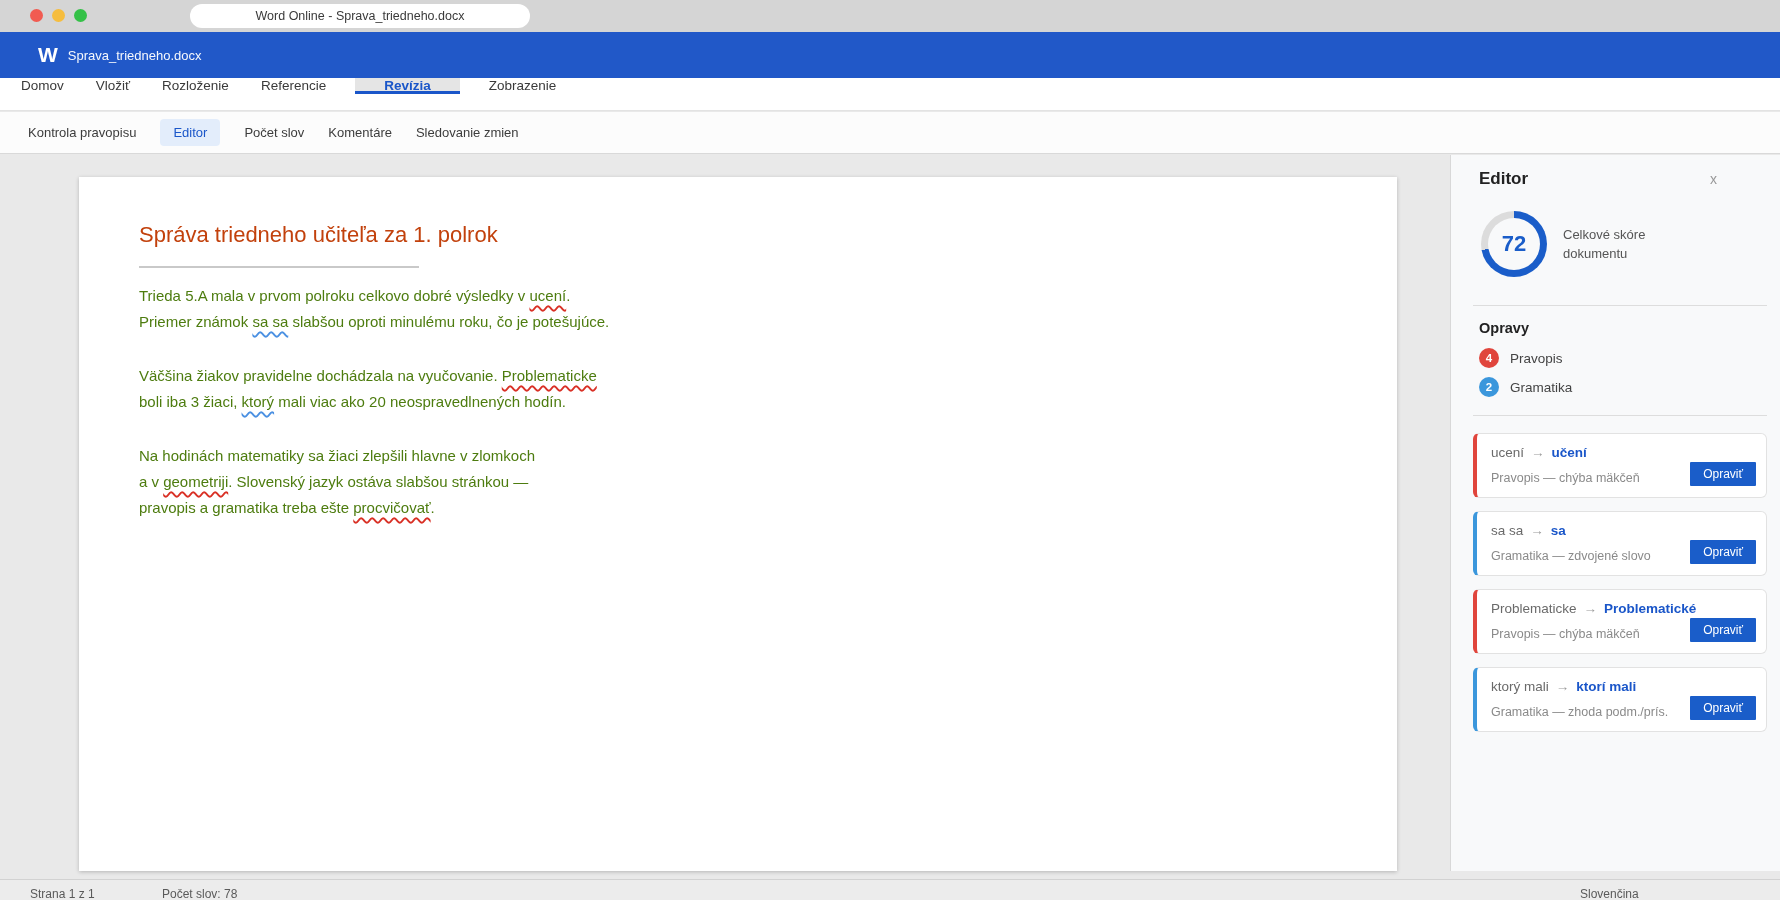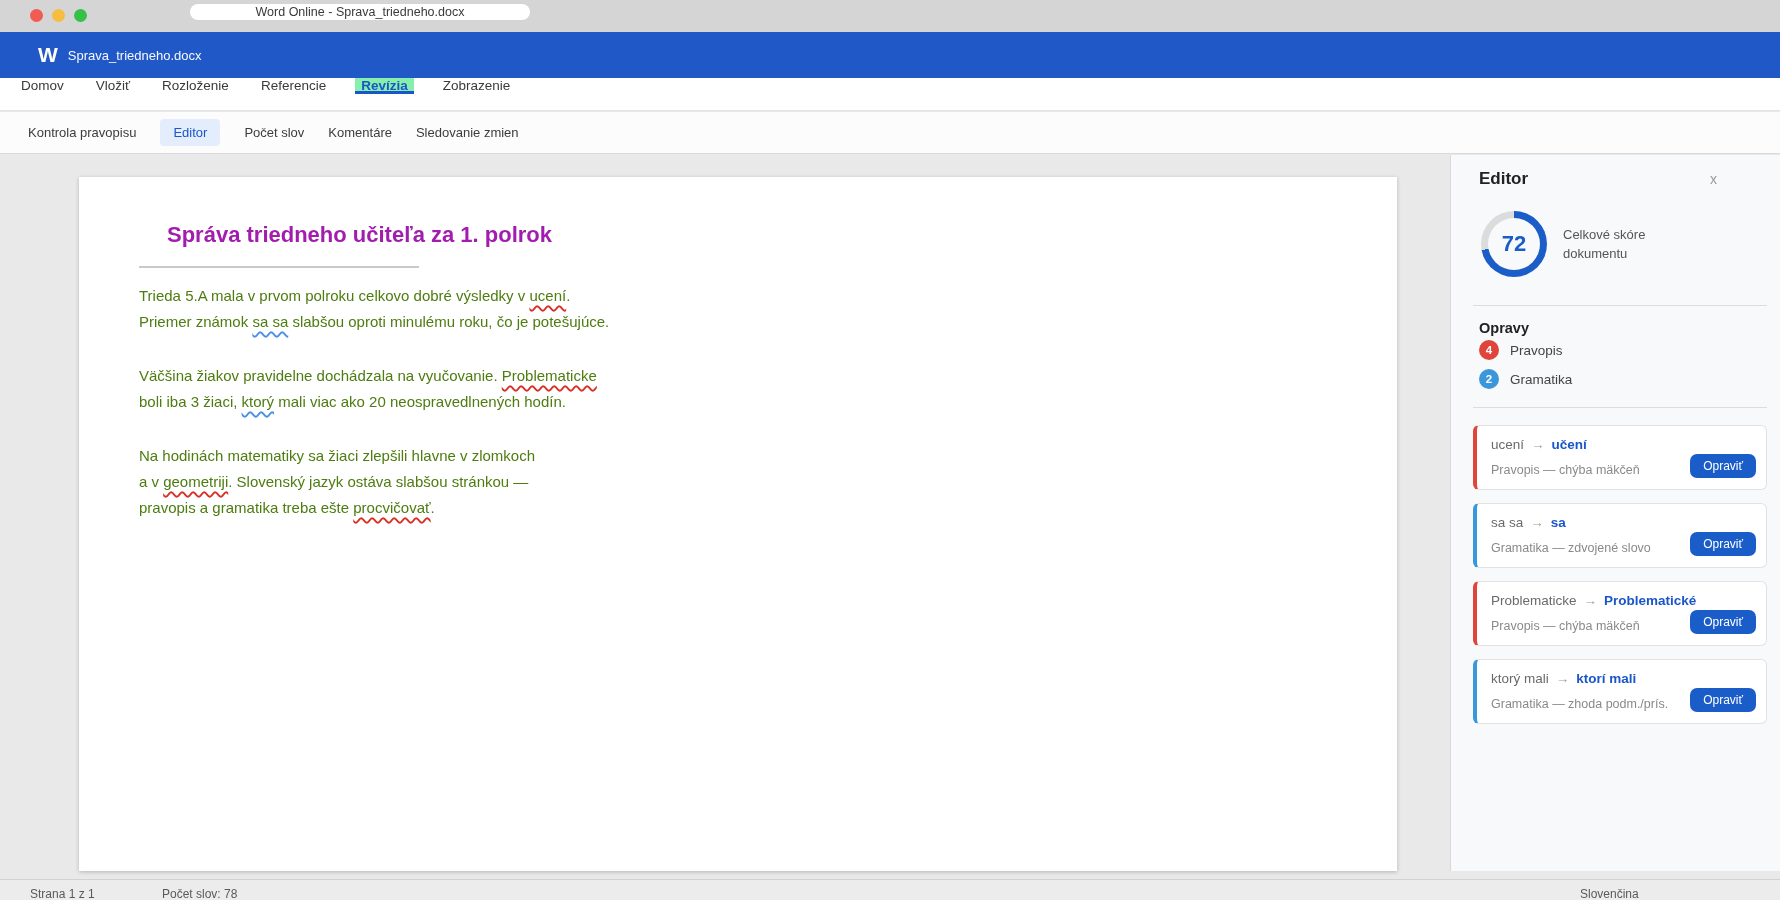--- a/index.html
+++ b/index.html
@@ -5,52 +5,52 @@
   * { margin:0; padding:0; box-sizing:border-box; }
   html,body { width:1780px; height:900px; overflow:hidden;
     font-family:"Liberation Sans","DejaVu Sans",sans-serif; background:#e9e9e9; }
 
   
   .titlebar { position:absolute; top:0; left:0; right:0; height:32px; background:#d5d5d5; }
   .light { position:absolute; top:9px; width:13px; height:13px; border-radius:50%; cursor:pointer; }
   .light.red { left:30px; background:var(--traffic-red,#f15b51); }
   .light.yellow { left:52px; background:var(--traffic-yellow,#f6bd3e); }
   .light.green { left:74px; background:var(--traffic-green,#35c148); }
-  .title-pill { position:absolute; left:190px; top:4px; width:340px; height:16px; background:#fff;
+  .title-pill { position:absolute; left:190px; top:4px; width:340px; height:24px; background:#fff;
     border-radius:12px; display:flex; align-items:center; justify-content:center;
     font-size:12.5px; color:#3a3a3a; }
 
   
   .appbar { position:absolute; top:32px; left:0; right:0; height:46px;
     background:var(--app-blue,#2158c8); display:flex; align-items:center; padding-left:38px; }
   .w-logo { font-size:21px; font-weight:bold; color:#fff; }
   .filename { margin-left:10px; font-size:13px; color:rgba(255,255,255,.96); }
 
   
   .tabrow { position:absolute; top:78px; left:0; right:0; height:33px; background:#fff;
     border-bottom:1px solid #e3e3e3; display:flex; align-items:flex-start; padding-left:18px; }
   .tab { display:flex; align-items:center; margin-right:26px; padding:0 3px;
     font-size:13.5px; color:#3a3a3a; position:relative; cursor:pointer; }
   .tab.active { color:var(--accent-blue,#1a56c9); font-weight:bold;
-    background:#86efac; padding:0 6px; }
+    background:#e5e5e5; padding:0 29px; }
   .tab.active::after { content:""; position:absolute; left:0; right:0; bottom:-1px; height:3px;
     background:var(--accent-blue,#1a56c9); }
 
   
   .subtoolbar { position:absolute; top:112px; left:0; right:0; height:42px; background:#fcfcfc;
     border-bottom:1px solid #d9d9d9; display:flex; align-items:center; padding-left:28px; }
   .tool { margin-right:24px; font-size:13px; color:#3c3c3c; cursor:pointer; }
   .tool.active { background:#e3edfb; color:var(--accent-blue,#1a56c9);
     border-radius:4px; padding:6px 13px; }
 
   
   .canvas { position:absolute; top:155px; left:0; right:0; bottom:29px; background:#e9e9e9; }
   .page { position:absolute; left:79px; top:22px; width:1318px; bottom:0; background:#fff;
     box-shadow:0 1px 4px rgba(0,0,0,.22); padding:45px 60px; cursor:text; }
-  .doc-title { font-size:22px; font-weight:bold; color:#a21caf; line-height:26px;margin-left:28px; }
+  .doc-title { font-size:22px; font-weight:normal; color:#c2410c; line-height:26px; }
   .title-rule { width:280px; border:none; border-top:2px solid #c9c9c9; margin:18px 0 15px; }
   .para { margin-bottom:28px; }
   .line { font-size:15px; line-height:26px; color:#4d7c0f; white-space:pre-wrap; }
   .wavy-red, .wavy-blue { text-decoration-line:underline; text-decoration-style:wavy;
     text-decoration-thickness:1.5px; text-underline-offset:4px; cursor:pointer; }
   .wavy-red  { text-decoration-color:var(--squiggle-red,#d93025); }
   .wavy-blue { text-decoration-color:var(--squiggle-blue,#4a90e2); }
 
   
   .panel { position:absolute; left:1450px; top:155px; right:0; bottom:29px;
@@ -60,38 +60,38 @@
   .panel-title { font-size:17px; font-weight:bold; color:#222; }
   .panel-close { color:#999; font-size:14px; cursor:pointer; margin-right:50px; }
   .score-row { display:flex; align-items:center; margin-top:22px; padding-left:8px; }
   .ring { width:66px; height:66px; border-radius:50%; position:relative; flex:none;
     display:flex; align-items:center; justify-content:center; }
   .ring::before { content:""; position:absolute; inset:7px; background:#f8f9fa; border-radius:50%; }
   .ring-num { position:relative; font-size:22px; font-weight:bold; color:var(--button-blue,#1a5dc9); }
   .score-label { margin-left:16px; font-size:13px; color:#555; line-height:19px; width:120px; }
   .panel-divider { border:none; border-top:1px solid #ddd; margin-top:28px; }
   .panel-divider.second { margin-top:18px; }
-  .opravy-title { font-size:14.5px; font-weight:bold; color:#222; margin:14px 0 4px; padding-left:6px; }
+  .opravy-title { font-size:14.5px; font-weight:bold; color:#222; margin:14px 0 12px; padding-left:6px; }
   .badge-row { display:flex; align-items:center; margin-bottom:9px; padding-left:6px; cursor:pointer; }
   .badge { width:20px; height:20px; border-radius:50%; color:#fff; font-size:11.5px; font-weight:bold;
     display:flex; align-items:center; justify-content:center; flex:none; }
   .badge.red  { background:var(--category-red,#e0453c); }
   .badge.blue { background:var(--category-blue,#3b97dc); }
   .badge-label { margin-left:11px; font-size:13.5px; color:#444; }
   .cards { margin-top:17px; }
   .card { position:relative; background:#fff; border:1px solid #e2e2e2; border-left:4px solid #999;
     border-radius:6px; padding:10px 12px 11px 14px; margin-bottom:13px; cursor:pointer; }
   .card.red  { border-left-color:var(--category-red,#e0453c); }
   .card.blue { border-left-color:var(--category-blue,#3b97dc); }
   .card-top { font-size:13.5px; color:#6a6a6a; line-height:18px; }
   .card-arrow { color:#9a9a9a; margin:0 7px; }
   .card-fix { font-weight:bold; color:var(--accent-blue,#1a56c9); }
   .card-desc { margin-top:8px; font-size:12.5px; color:#8a8a8a; line-height:16px; }
   .fix-btn { position:absolute; right:10px; bottom:11px; background:var(--button-blue,#1a5dc9);
-    color:#fff; font-size:12px; border:none; border-radius:7px; padding:5px 13px;
+    color:#fff; font-size:12px; border:none; border-radius:1px; padding:5px 13px;
     cursor:pointer; font-family:inherit; }
 
   
   .statusbar { position:absolute; left:0; right:0; bottom:0; height:21px; background:#ececec;
     border-top:1px solid #d2d2d2; font-size:12px; color:#5a5a5a; }
   .statusbar span { position:absolute; line-height:28px; }
   .st-page { left:30px; }  .st-words { left:162px; }  .st-lang { left:1580px; }
 </style>
 </head>
 <body>

